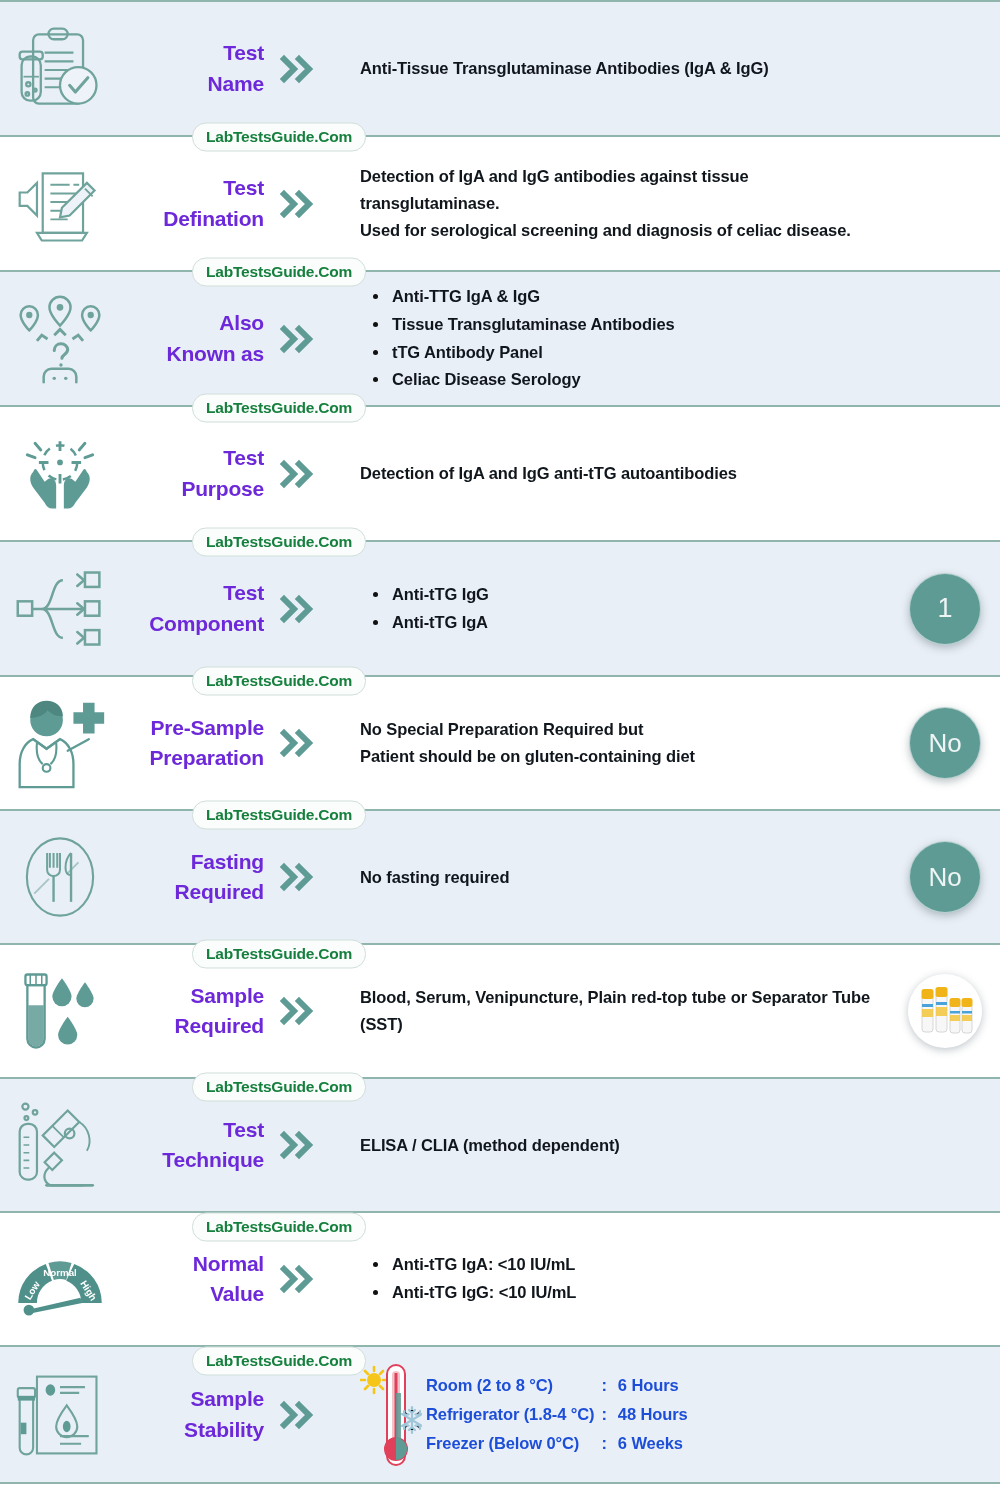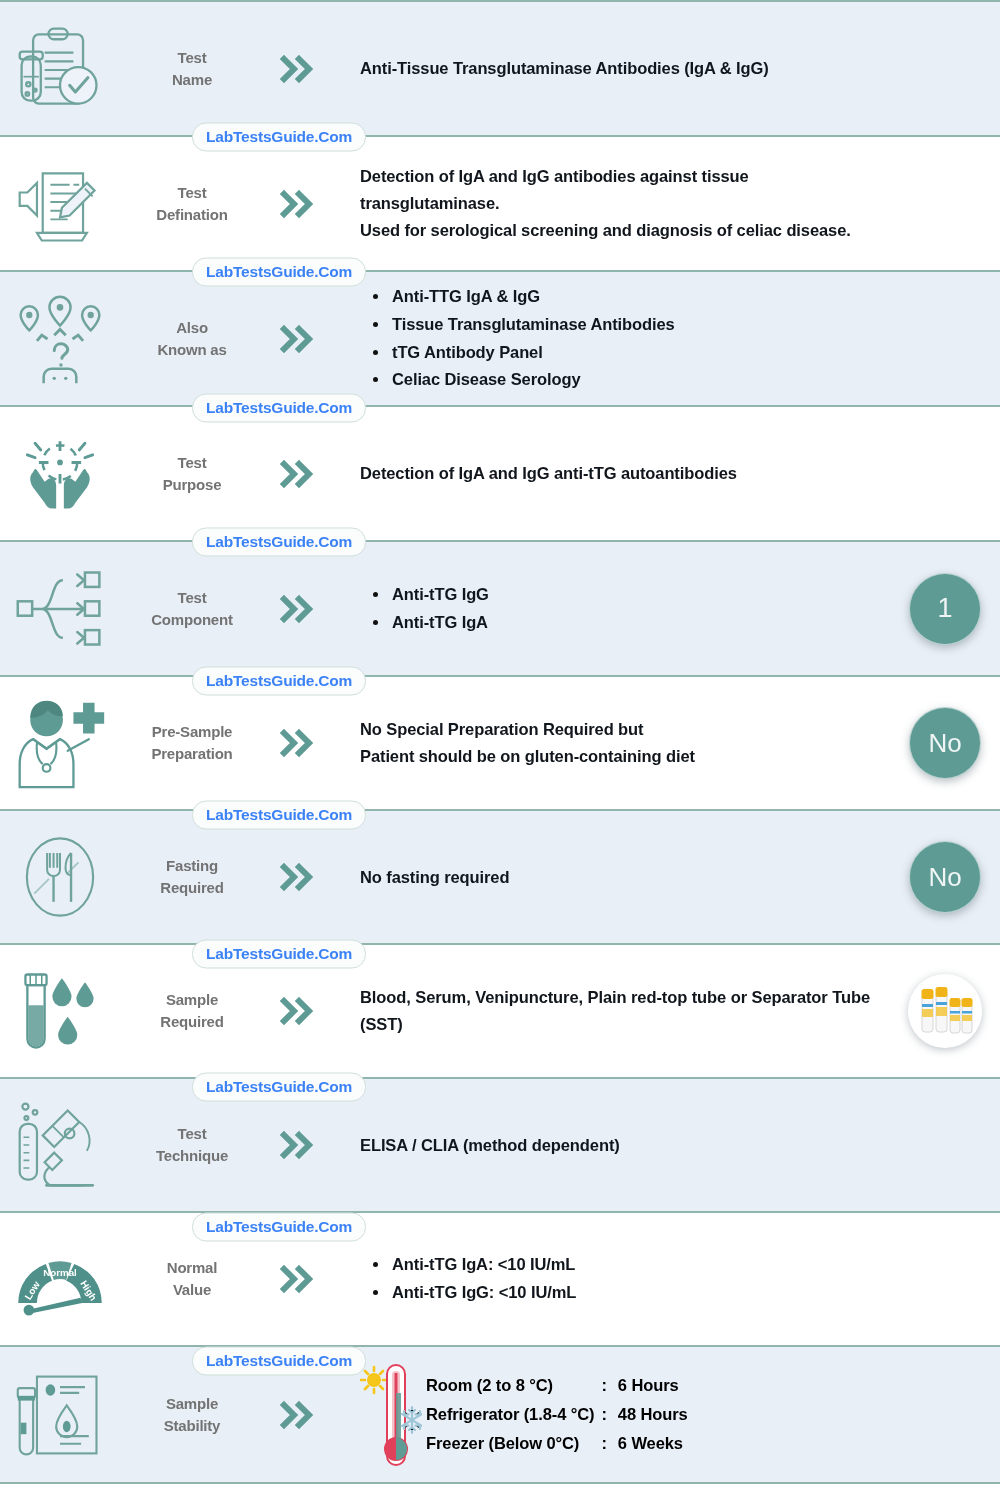--- a/index.html
+++ b/index.html
@@ -37,25 +37,25 @@
     display: flex;
     align-items: center;
     justify-content: center;
     padding: 6px 8px;
   }
   .cell-icon svg { display: block; }
 
   .cell-label {
     width: 150px;
     min-width: 150px;
-    text-align: center;
+    text-align: right;
     padding-right: 6px;
-    font-size: 15px;
+    font-size: 21px;
     font-weight: 700;
-    color: #737373;
+    color: #6d28d9;
     line-height: 1.45;
     letter-spacing: -0.2px;
   }
 
   .cell-arrow {
     width: 58px;
     min-width: 58px;
     display: flex;
     align-items: center;
     justify-content: center;
@@ -129,40 +129,40 @@
   
   .wm {
     position: absolute;
     left: 192px;
     transform: translateY(-50%);
     z-index: 6;
     padding: 4px 13px 5px;
     border: 1.6px solid #cfdfda;
     border-radius: 14px;
     background: #fbfcfc;
-    color: #3b82f6;
+    color: #15803d;
     font-size: 15.5px;
     font-weight: 700;
     letter-spacing: -0.2px;
     white-space: nowrap;
   }
 
   
   .stability-wrap {
     display: flex;
     align-items: center;
     gap: 4px;
   }
   .stab-icons {
     position: relative;
     width: 62px;
     min-width: 62px;
     height: 104px;
   }
-  .stab-rows { font-size: 16.5px; font-weight: 700; color: #000000; }
+  .stab-rows { font-size: 16.5px; font-weight: 700; color: #1d4ed8; }
   .stab-rows table { border-collapse: collapse; }
   .stab-rows td { padding: 2px 0; line-height: 1.5; white-space: nowrap; }
   .stab-rows td.sep { padding: 0 7px; text-align: center; }
   .stab-rows td.val { padding-left: 4px; }
 </style>
 </head>
 <body>
 
 <div id="sheet">
 

